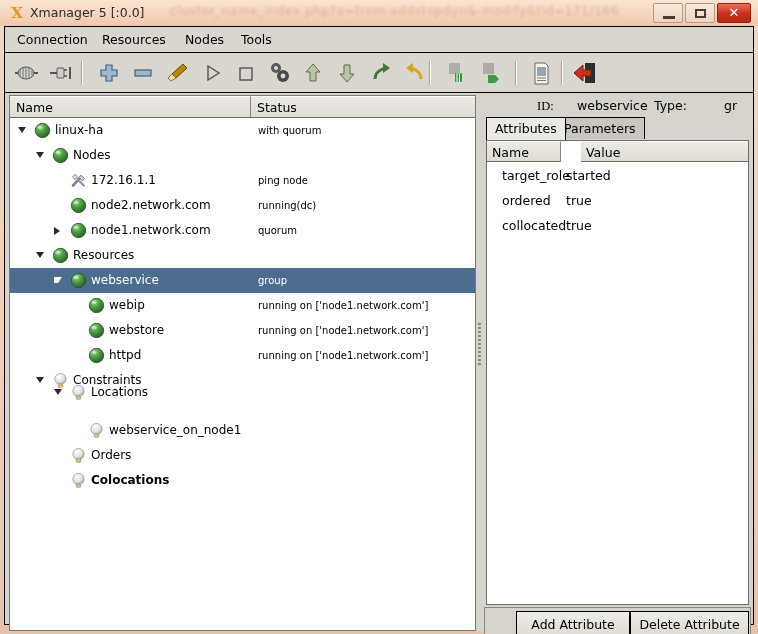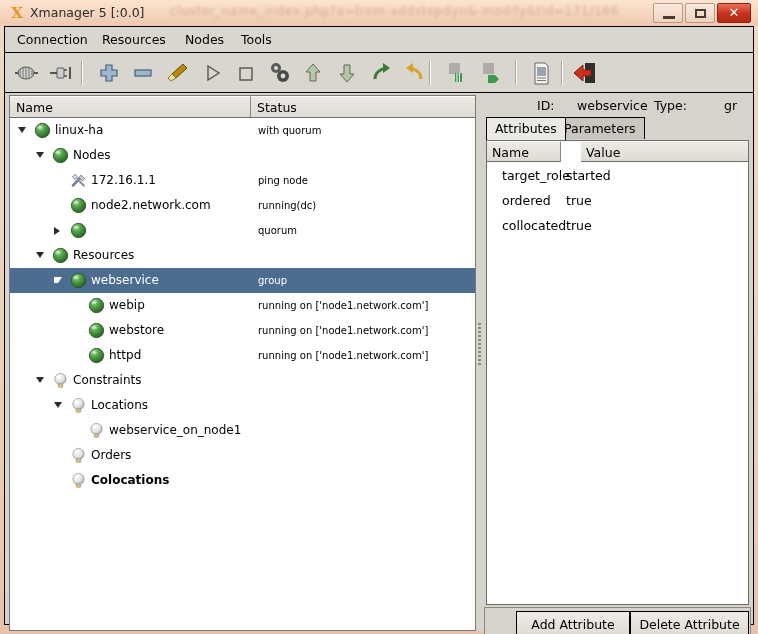--- a/index.html
+++ b/index.html
@@ -269,21 +269,21 @@
   }
   #id-bar {
     position: absolute;
     left: 0; top: 0;
     width: 100%; height: 22px;
     line-height: 22px;
     font-size: 12.5px;
     white-space: nowrap;
     overflow: hidden;
   }
-  #id-label { position: absolute; left: 53px; }
+  #id-label { position: absolute; left: 53px; font-family: Liberation Serif, serif; }
   #id-value { position: absolute; left: 93px; }
   #type-label { position: absolute; left: 170px; }
   #type-value { position: absolute; left: 240px; }
 
   #tabs {
     position: absolute;
     left: 0; top: 22px;
     width: 100%; height: 23px;
   }
   .tab {
@@ -612,20 +612,21 @@
                 <defs>
                   <radialGradient id="gsg" cx="35%" cy="28%" r="75%">
                     <stop offset="0%" stop-color="#9fd89a"></stop>
                     <stop offset="45%" stop-color="#4e9e45"></stop>
                     <stop offset="100%" stop-color="#2b5f27"></stop>
                   </radialGradient>
                 </defs>
                 <circle cx="8.5" cy="8.5" r="7.2" fill="url(#gsg)" stroke="#24511f" stroke-width="0.8"></circle>
                 <ellipse cx="6" cy="5.4" rx="2.6" ry="1.7" fill="#ffffff" opacity="0.45"></ellipse>
               </svg></div>
+            <div class="tlabel" style="left: 81px;">node1.network.com</div>
             <div class="tstatus">quorum</div>
           </div>
           <div class="trow" style="top: 125px;">
             <div class="expander" style="left: 26px;">
               <div class="tri-down"></div>
             </div>
             <div class="ticon" style="left: 42px;"><svg width="17" height="17" viewBox="0 0 17 17">
                 <defs>
                   <radialGradient id="gsg" cx="35%" cy="28%" r="75%">
                     <stop offset="0%" stop-color="#9fd89a"></stop>
@@ -712,21 +713,21 @@
                     <stop offset="60%" stop-color="#e2e2e6"></stop>
                     <stop offset="100%" stop-color="#a9a9b2"></stop>
                   </radialGradient>
                 </defs>
                 <circle cx="8.5" cy="7" r="5.6" fill="url(#bsg)" stroke="#8c8c95" stroke-width="0.7"></circle>
                 <rect x="6.2" y="12" width="4.6" height="3.3" rx="0.8" fill="#d8c389" stroke="#9a8a55" stroke-width="0.6"></rect>
                 <ellipse cx="6.6" cy="5" rx="1.9" ry="1.3" fill="#fff" opacity="0.7"></ellipse>
               </svg></div>
             <div class="tlabel" style="left: 63px;">Constraints</div>
           </div>
-          <div class="trow" style="top: 275px; padding-left: 44px;">
+          <div class="trow" style="top: 262px; padding-left: 44px;">
             <div class="expander" style="left: 44px;">
               <div class="tri-down"></div>
             </div>
             <div class="ticon" style="left: 60px;"><svg width="17" height="17" viewBox="0 0 17 17">
                 <defs>
                   <radialGradient id="bsg" cx="35%" cy="30%" r="75%">
                     <stop offset="0%" stop-color="#ffffff"></stop>
                     <stop offset="60%" stop-color="#e2e2e6"></stop>
                     <stop offset="100%" stop-color="#a9a9b2"></stop>
                   </radialGradient>

